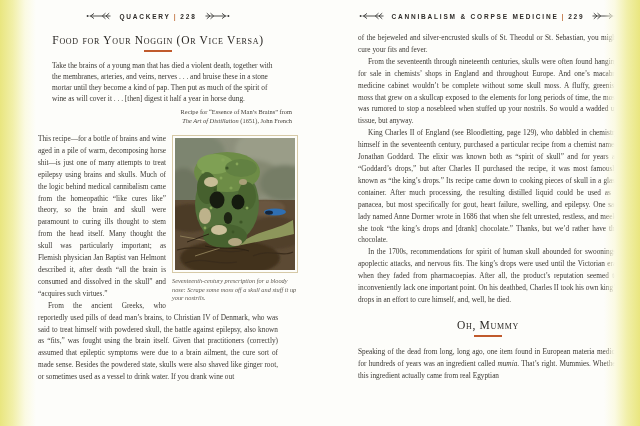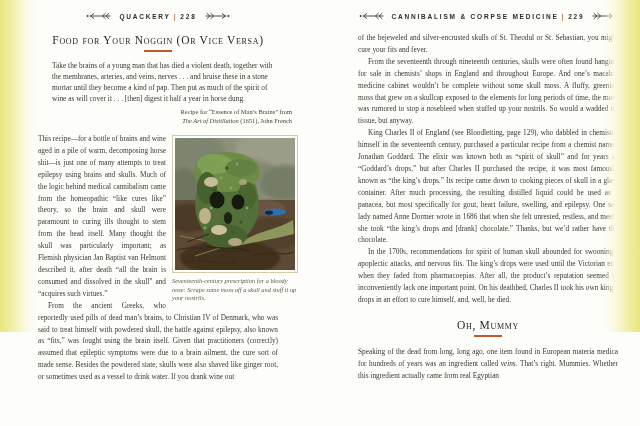--- a/index.html
+++ b/index.html
@@ -1,21 +1,21 @@
 <!DOCTYPE html>
 <html><head>
 <meta charset="utf-8">
 <style>
   html,body{margin:0;padding:0;background:#ffffff;}
   .spread{
     position:relative;width:640px;height:426px;overflow:hidden;
     background:#fdfdfa;display:flex;
     font-family:"Liberation Serif", serif;color:#3b3833;
   }
-  .page{position:relative;width:320px;height:332px;box-sizing:border-box;background:#fdfdfa;}
+  .page{position:relative;width:320px;height:426px;box-sizing:border-box;background:#fdfdfa;}
   .page-left{padding:11px 42px 0 38px;}
   .page-right{padding:11px 22px 0 38px;}
   .page-left::before,.page-right::after{
     content:"";position:absolute;top:0;bottom:0;width:36px;pointer-events:none;z-index:5;
   }
   .page-left::before{left:0;background:linear-gradient(90deg,#e9e67f 0%,#f1efa8 35%,#fbfae3 70%,rgba(253,253,250,0) 100%);}
   .page-right::after{right:0;background:linear-gradient(270deg,#e9e67f 0%,#f1efa8 35%,#fbfae3 70%,rgba(253,253,250,0) 100%);}
 
   .running-head{display:flex;align-items:center;justify-content:center;gap:7px;height:10px;}
   .rh-text{font-family:"Liberation Sans", sans-serif;font-weight:bold;font-size:6.5px;
@@ -213,17 +213,17 @@
       <p class="noindent">of the bejeweled and silver-encrusted skulls of St. Theodul or St. Sebastian, you might cure your fits and fever.</p>
       <p class="indent">From the seventeenth through nineteenth centuries, skulls were often found hanging for sale in chemists’ shops in England and throughout Europe. And one’s macabre medicine cabinet wouldn’t be complete without some skull moss. A fluffy, greenish moss that grew on a skullcap exposed to the elements for long periods of time, the moss was rumored to stop a nosebleed when stuffed up your nostrils. So would a wadded up tissue, but anyway.</p>
       <p class="indent">King Charles II of England (see Bloodletting, page 129), who dabbled in chemistry himself in the seventeenth century, purchased a particular recipe from a chemist named Jonathan Goddard. The elixir was known both as “spirit of skull” and for years as “Goddard’s drops,” but after Charles II purchased the recipe, it was most famously known as “the king’s drops.” Its recipe came down to cooking pieces of skull in a glass container. After much processing, the resulting distilled liquid could be used as a panacea, but most specifically for gout, heart failure, swelling, and epilepsy. One sad lady named Anne Dormer wrote in 1686 that when she felt unrested, restless, and meek, she took “the king’s drops and [drank] chocolate.” Thanks, but we’d rather have the chocolate.</p>
       <p class="indent">In the 1700s, recommendations for spirit of human skull abounded for swoonings, apoplectic attacks, and nervous fits. The king’s drops were used until the Victorian era, when they faded from pharmacoepias. After all, the product’s reputation seemed to inconveniently lack one important point. On his deathbed, Charles II took his own king’s drops in an effort to cure himself, and, well, he died.</p>
     </div>
 
     <h2 class="section-title mummy-head">Oh, Mummy</h2>
     <div class="title-rule"></div>
 
     <div class="body-text after-head">
-      <p class="noindent"><span>Speaking of the dead from long, long ago, one item found in European materia medica for hundreds of years was an ingredient called </span><span class="italic">veins</span><span>. That’s right. Mummies. Whether this ingredient actually came from real Egyptian</span></p>
+      <p class="noindent"><span>Speaking of the dead from long, long ago, one item found in European materia medica for hundreds of years was an ingredient called </span><span class="italic">mumia</span><span>. That’s right. Mummies. Whether this ingredient actually came from real Egyptian</span></p>
     </div>
   </section>
 
 </div>
 
 </body></html>

